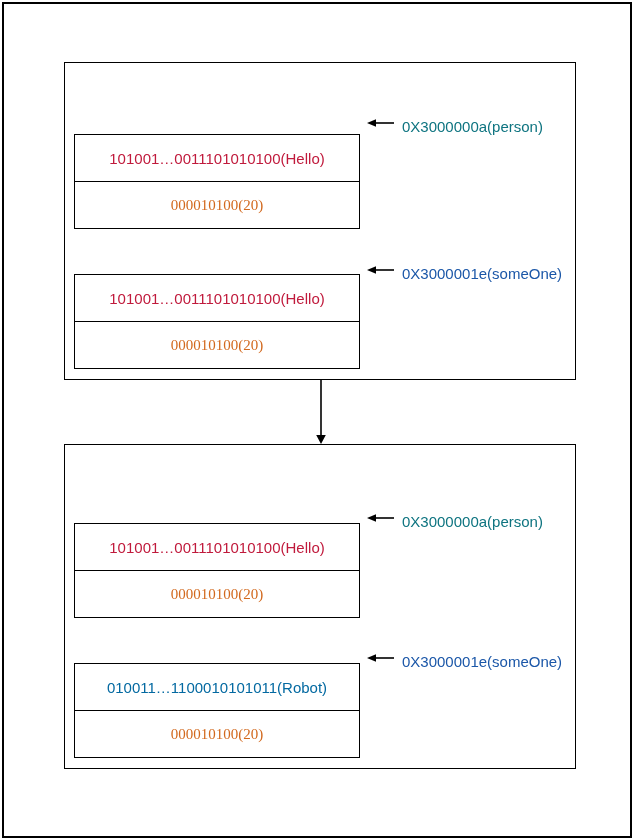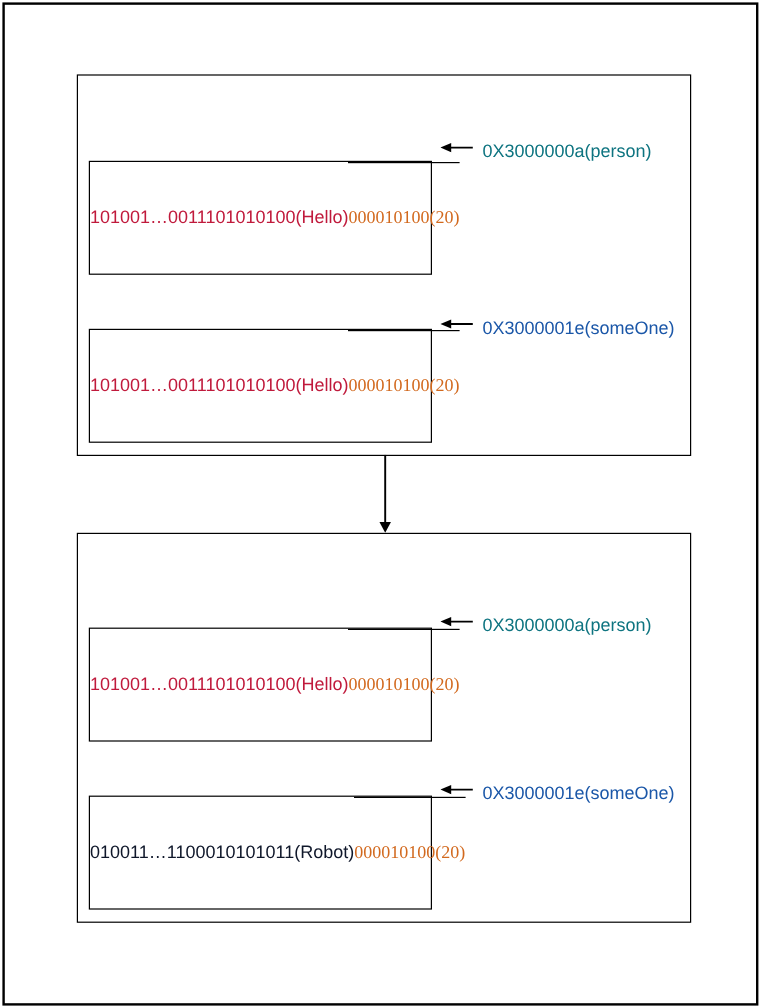--- a/index.html
+++ b/index.html
@@ -36,21 +36,21 @@
     font-size: 16px;
     letter-spacing: 0.5px;
   }
   .mem-block {
     position: absolute;
     width: 284px;
     height: 93px;
     border: 1px solid #000;
     background: #fff;
     display: flex;
-    flex-direction: row;
+    flex-direction: column;
   }
   .mem-row {
     flex: 1;
     display: flex;
     align-items: center;
     justify-content: center;
     font-size: 15px;
     white-space: nowrap;
   }
   .mem-row + .mem-row { border-top: 1px solid #000; font-family: Liberation Serif, serif; }
@@ -120,21 +120,21 @@
   </svg>
 
   <section class="memory-box box-after">
 
     <div class="mem-block block-c">
       <div class="mem-row" style="color: rgb(192, 26, 60);">101001…0011101010100(Hello)</div>
       <div class="mem-row" style="color: rgb(210, 105, 30);">000010100(20)</div>
     </div>
 
     <div class="mem-block block-d">
-      <div class="mem-row" style="color: #0f172a;">010011…1100010101011(Robot)</div>
+      <div class="mem-row" style="color: #0369a1;">010011…1100010101011(Robot)</div>
       <div class="mem-row" style="color: rgb(210, 105, 30);">000010100(20)</div>
     </div>
   </section>
 
   <div class="pointer ptr-c">
     <svg class="arrow-left-icon" width="28" height="10" viewBox="0 0 28 10">
       <line x1="27" y1="5" x2="8" y2="5" stroke="#000" stroke-width="1.6"></line>
       <polygon points="0,5 9,1.2 9,8.8" fill="#000"></polygon>
     </svg>
     <span class="addr" style="color: rgb(14, 116, 128);">0X3000000a(person)</span>

